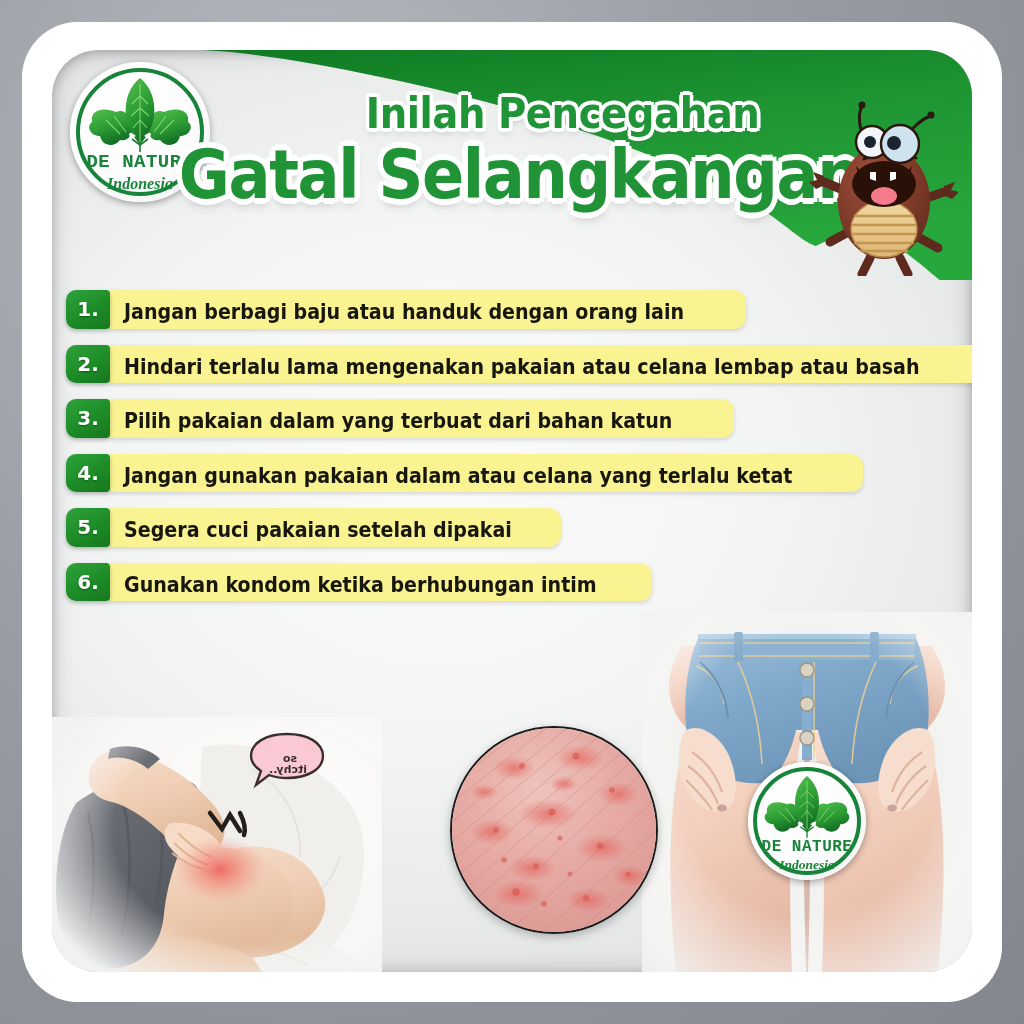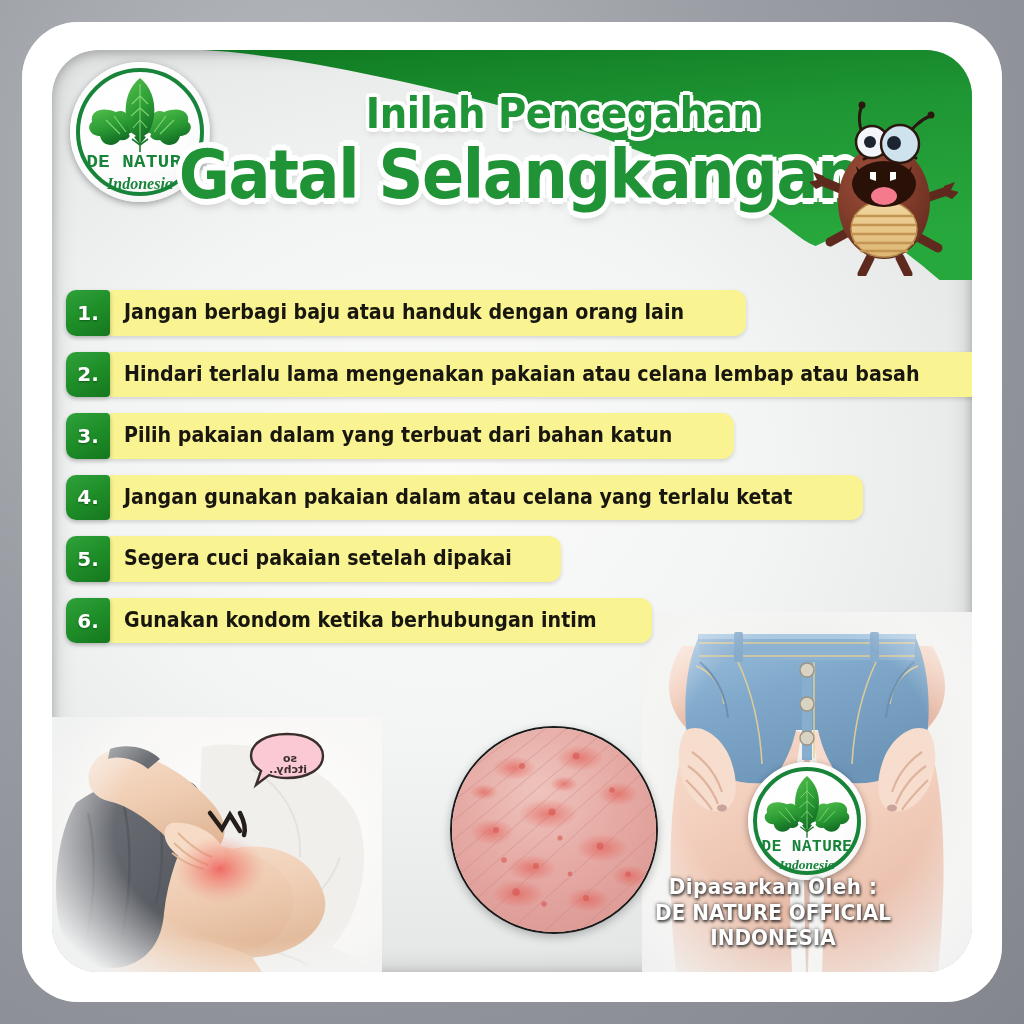--- a/index.html
+++ b/index.html
@@ -146,21 +146,21 @@
     font-weight:bold;
     font-size:20px;
     text-shadow:0 1px 2px rgba(0,0,0,.35);
     box-shadow:0 2px 4px rgba(0,0,0,.28);
     position:relative; z-index:2;
   }
   .pill{
     flex:0 1 auto;
     background:#faf391;
     border-radius:0 12px 12px 0;
-    padding:11px 20px 12px 14px;
+    padding:11px 20px 5px 14px;
     display:flex; align-items:center;
     box-shadow:0 2px 4px rgba(0,0,0,.14);
   }
   .pill span{
     font-family:"DejaVu Sans", sans-serif;
     font-weight:bold;
     font-size:20.5px;
     color:#17160f;
     white-space:nowrap;
     transform:scaleX(.93);
@@ -654,20 +654,16 @@
             <path d="M54 66 L54 76"></path>
               <path d="M54 69 L46 63 M54 69 L62 63"></path>
           </g>
           <path d="M46 62 C40 58 44 54 50 60 Z" fill="#fff"></path>
           <path d="M62 62 C68 58 64 54 58 60 Z" fill="#fff"></path>
         </svg>
         <div class="brand">DE NATURE</div>
         <div class="sub">Indonesia</div>
       </div>
 
-      <div id="footer">
-        <div class="f1">Dipasarkan Oleh :</div>
-        <div class="f2">DE NATURE OFFICIAL INDONESIA</div>
-      </div>
 
     </div>
   </div>
 </div>
 
 </body></html>

